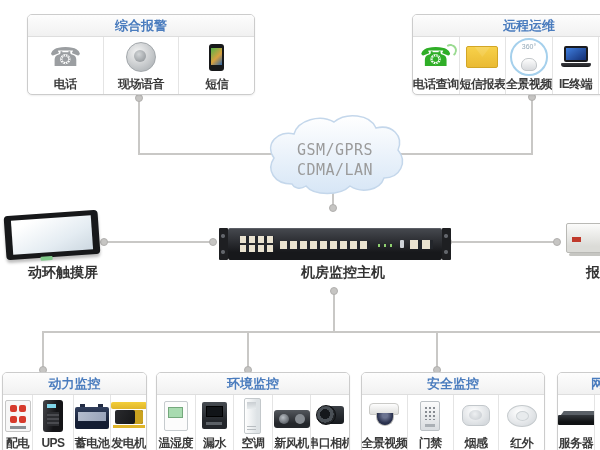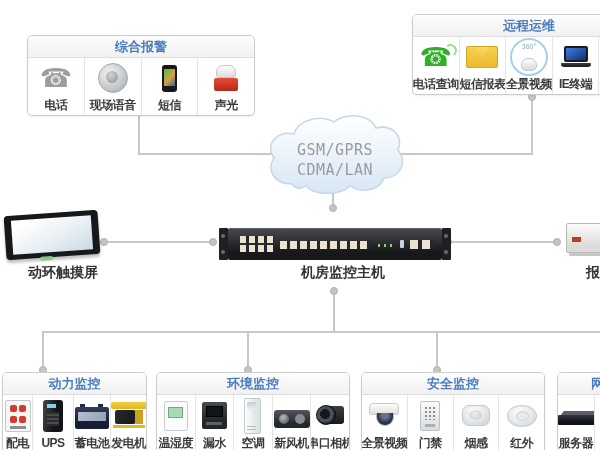--- a/index.html
+++ b/index.html
@@ -149,21 +149,21 @@
   .i-pir{width:28px;height:20px;border-radius:50%;border:1px solid #c5cacd;
         background:radial-gradient(ellipse at 40% 32%,#ffffff,#d6dade 85%);}
   .i-pir::before{content:"";position:absolute;left:8px;top:5px;width:11px;height:8px;border-radius:50%;
         background:#e8ebed;border:1px solid #cdd2d5;}
   .i-server{width:38px;height:16px;margin-top:6px;}
   .i-server::before{content:"";position:absolute;left:4px;top:0;width:34px;height:5px;
         background:#5a6067;transform:skewX(-35deg);}
   .i-server::after{content:"";position:absolute;left:0;top:4px;width:38px;height:10px;
         background:linear-gradient(#33373c,#101214 70%);border-radius:1px;}
   
-  #alarm-box{left:27px;top:14px;width:226px;height:79px;margin-top:21px;}
+  #alarm-box{left:27px;top:14px;width:226px;height:79px;}
   #remote-box{left:412px;top:14px;width:232px;height:79px;}
   #power-box{left:2px;top:372px;width:143px;height:80px;}
   #power-box .cell:nth-child(1){flex:0 0 29px;}
   #power-box .cell:nth-child(2){flex:0 0 40px;}
   #power-box .cell:nth-child(3){flex:0 0 36px;}
   #env-box{left:156px;top:372px;width:192px;height:80px;}
   #security-box{left:361px;top:372px;width:182px;height:80px;}
   #network-box{left:557px;top:372px;width:125px;height:80px;}
   #network-box .hdr{text-align:left;padding-left:33px;}
   #network-box .cell:nth-child(1){flex:0 0 36px;}
@@ -222,26 +222,20 @@
           <div class="icon i-speaker"></div>
           </div>
         <div class="lb">现场语音</div>
       </div>
       <div class="cell">
         <div class="ic">
           <div class="icon i-smartphone"></div>
           </div>
         <div class="lb">短信</div>
       </div>
-      <div class="cell">
-        <div class="ic">
-          <div class="icon i-siren"></div>
-          </div>
-        <div class="lb">声光</div>
-      </div>
     </div>
   </div>
 
   <div class="gbox" id="remote-box">
     <div class="hdr">远程运维</div>
     <div class="cells">
       <div class="cell">
         <div class="ic">
           <div class="icon i-glyph-green">☎</div>
           </div>

